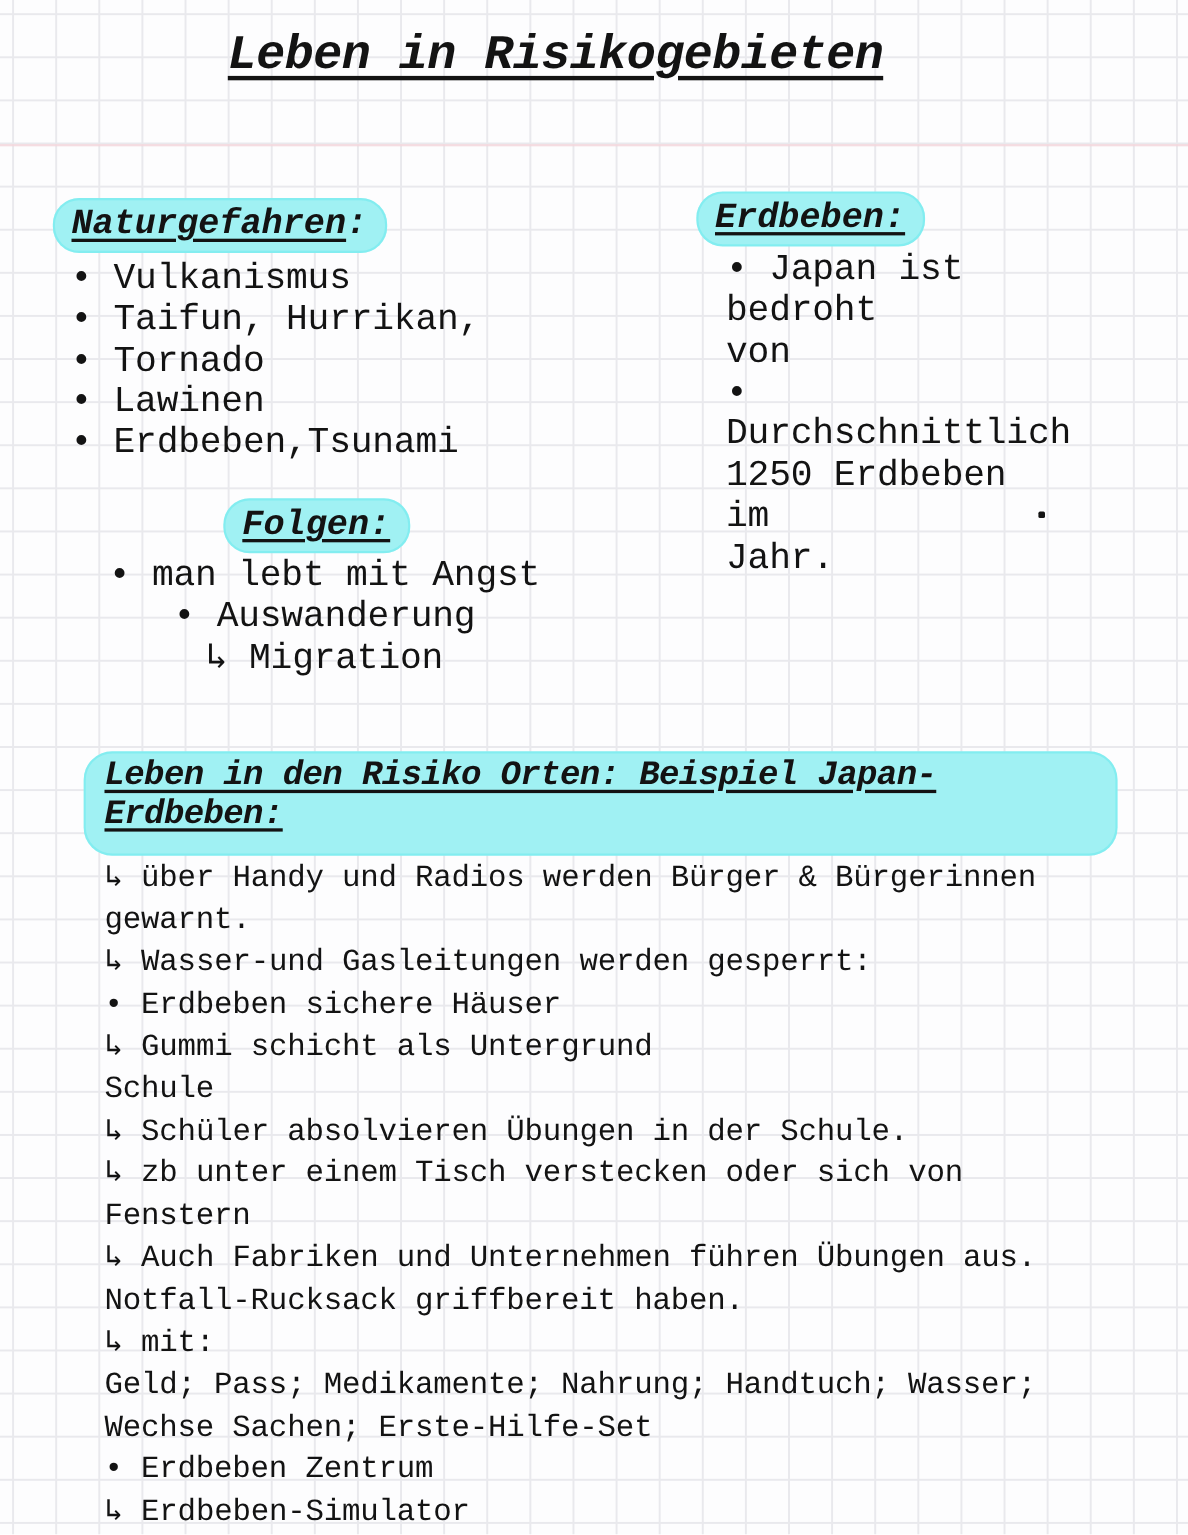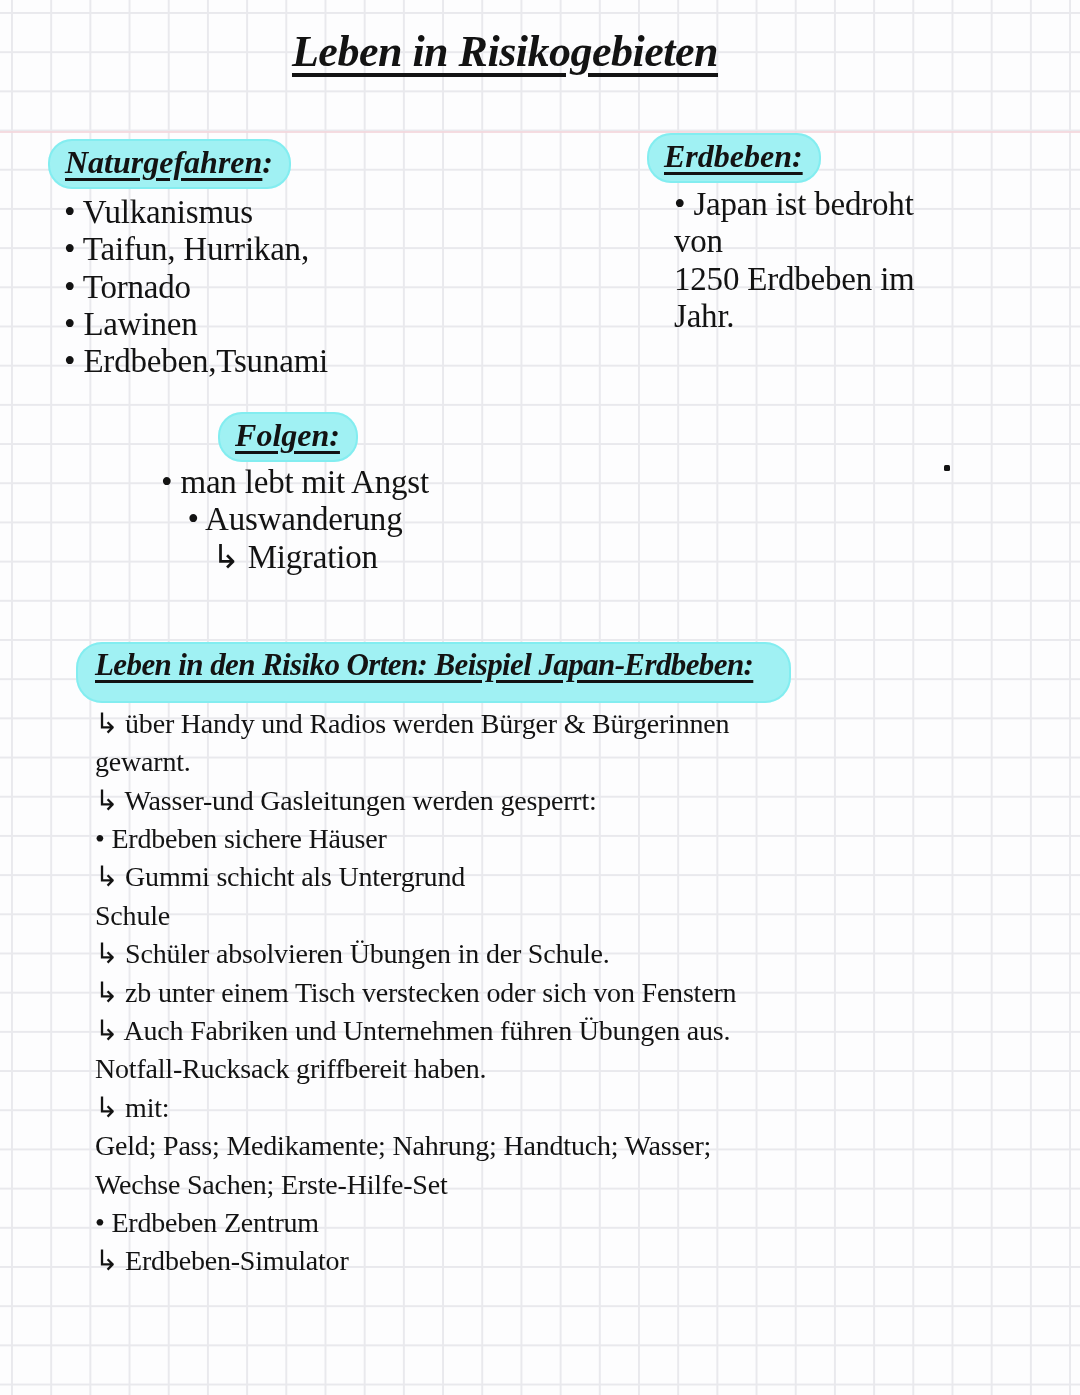--- a/index.html
+++ b/index.html
@@ -10,21 +10,21 @@
     --margin-line:#f3d6dc;
     --paper:#fdfdfe;
   }
   *{margin:0;padding:0;box-sizing:border-box;}
   html,body{background:#fff;}
   .page{
     position:relative;
     width:1080px;height:1395px;
     overflow:hidden;
     color:var(--ink);
-    font-family:Liberation Serif, serif;
+    font-family:Liberation Mono, monospace;
     background-color:var(--paper);
     background-image:
       linear-gradient(to right, var(--grid) 1.5px, transparent 1.5px),
       linear-gradient(to bottom, var(--grid) 1.5px, transparent 1.5px);
     background-size:39.2px 39.2px;
     background-position:11px 12px;
   }
   .margin-line{
     position:absolute;left:0;top:131px;width:100%;height:2px;
     background:var(--margin-line);opacity:.85;
@@ -39,30 +39,31 @@
     text-underline-offset:7px;
   }
   .pill{
     display:inline-block;
     background:var(--highlight);
     box-shadow:inset 0 0 0 2px rgba(95,233,238,.45);
     border-radius:24px;
     font-weight:700;font-style:italic;
     font-size:32px;line-height:1.12;
     padding:6px 18px 8px 17px;
+    margin-top:41px;
   }
   .u{
     text-decoration:underline;
     text-decoration-thickness:3px;
     text-underline-offset:5px;
   }
   .lines{font-size:33px;line-height:37.4px;letter-spacing:-0.2px;}
   .col-left{position:absolute;top:139px;left:48px;width:480px;}
   .col-left .lines{margin:5px 0 0 16px;}
-  .col-right{position:absolute;top:133px;left:647px;width:330px;}
+  .col-right{position:absolute;top:133px;left:633px;width:330px;}
   .col-right .lines{margin:3px 0 0 27px;}
   .folgen{position:absolute;top:412px;left:48px;width:480px;text-align:center;}
   .folgen .lines{margin:2px 0 0 14px;}
   .japan{position:absolute;top:642px;left:76px;width:940px;}
   .japan .pill{
     font-size:31px;letter-spacing:-0.6px;
     padding:6px 38px 20px 19px;border-radius:26px;
   }
   .japan .lines{
     margin:2px 0 0 19px;
@@ -91,20 +92,21 @@
       <div>• Lawinen</div>
       <div>• Erdbeben,Tsunami</div>
     </div>
   </section>
 
   <section class="col-right">
     <span class="pill u">Erdbeben:</span>
     <div class="lines">
       <div>• Japan ist bedroht</div>
       <div>von</div>
+      <div>• Durchschnittlich</div>
       <div>1250 Erdbeben im</div>
       <div>Jahr.</div>
     </div>
   </section>
 
   <section class="folgen">
     <span class="pill u">Folgen:</span>
     <div class="lines">
       <div>• man lebt mit Angst</div>
       <div>• Auswanderung</div>

